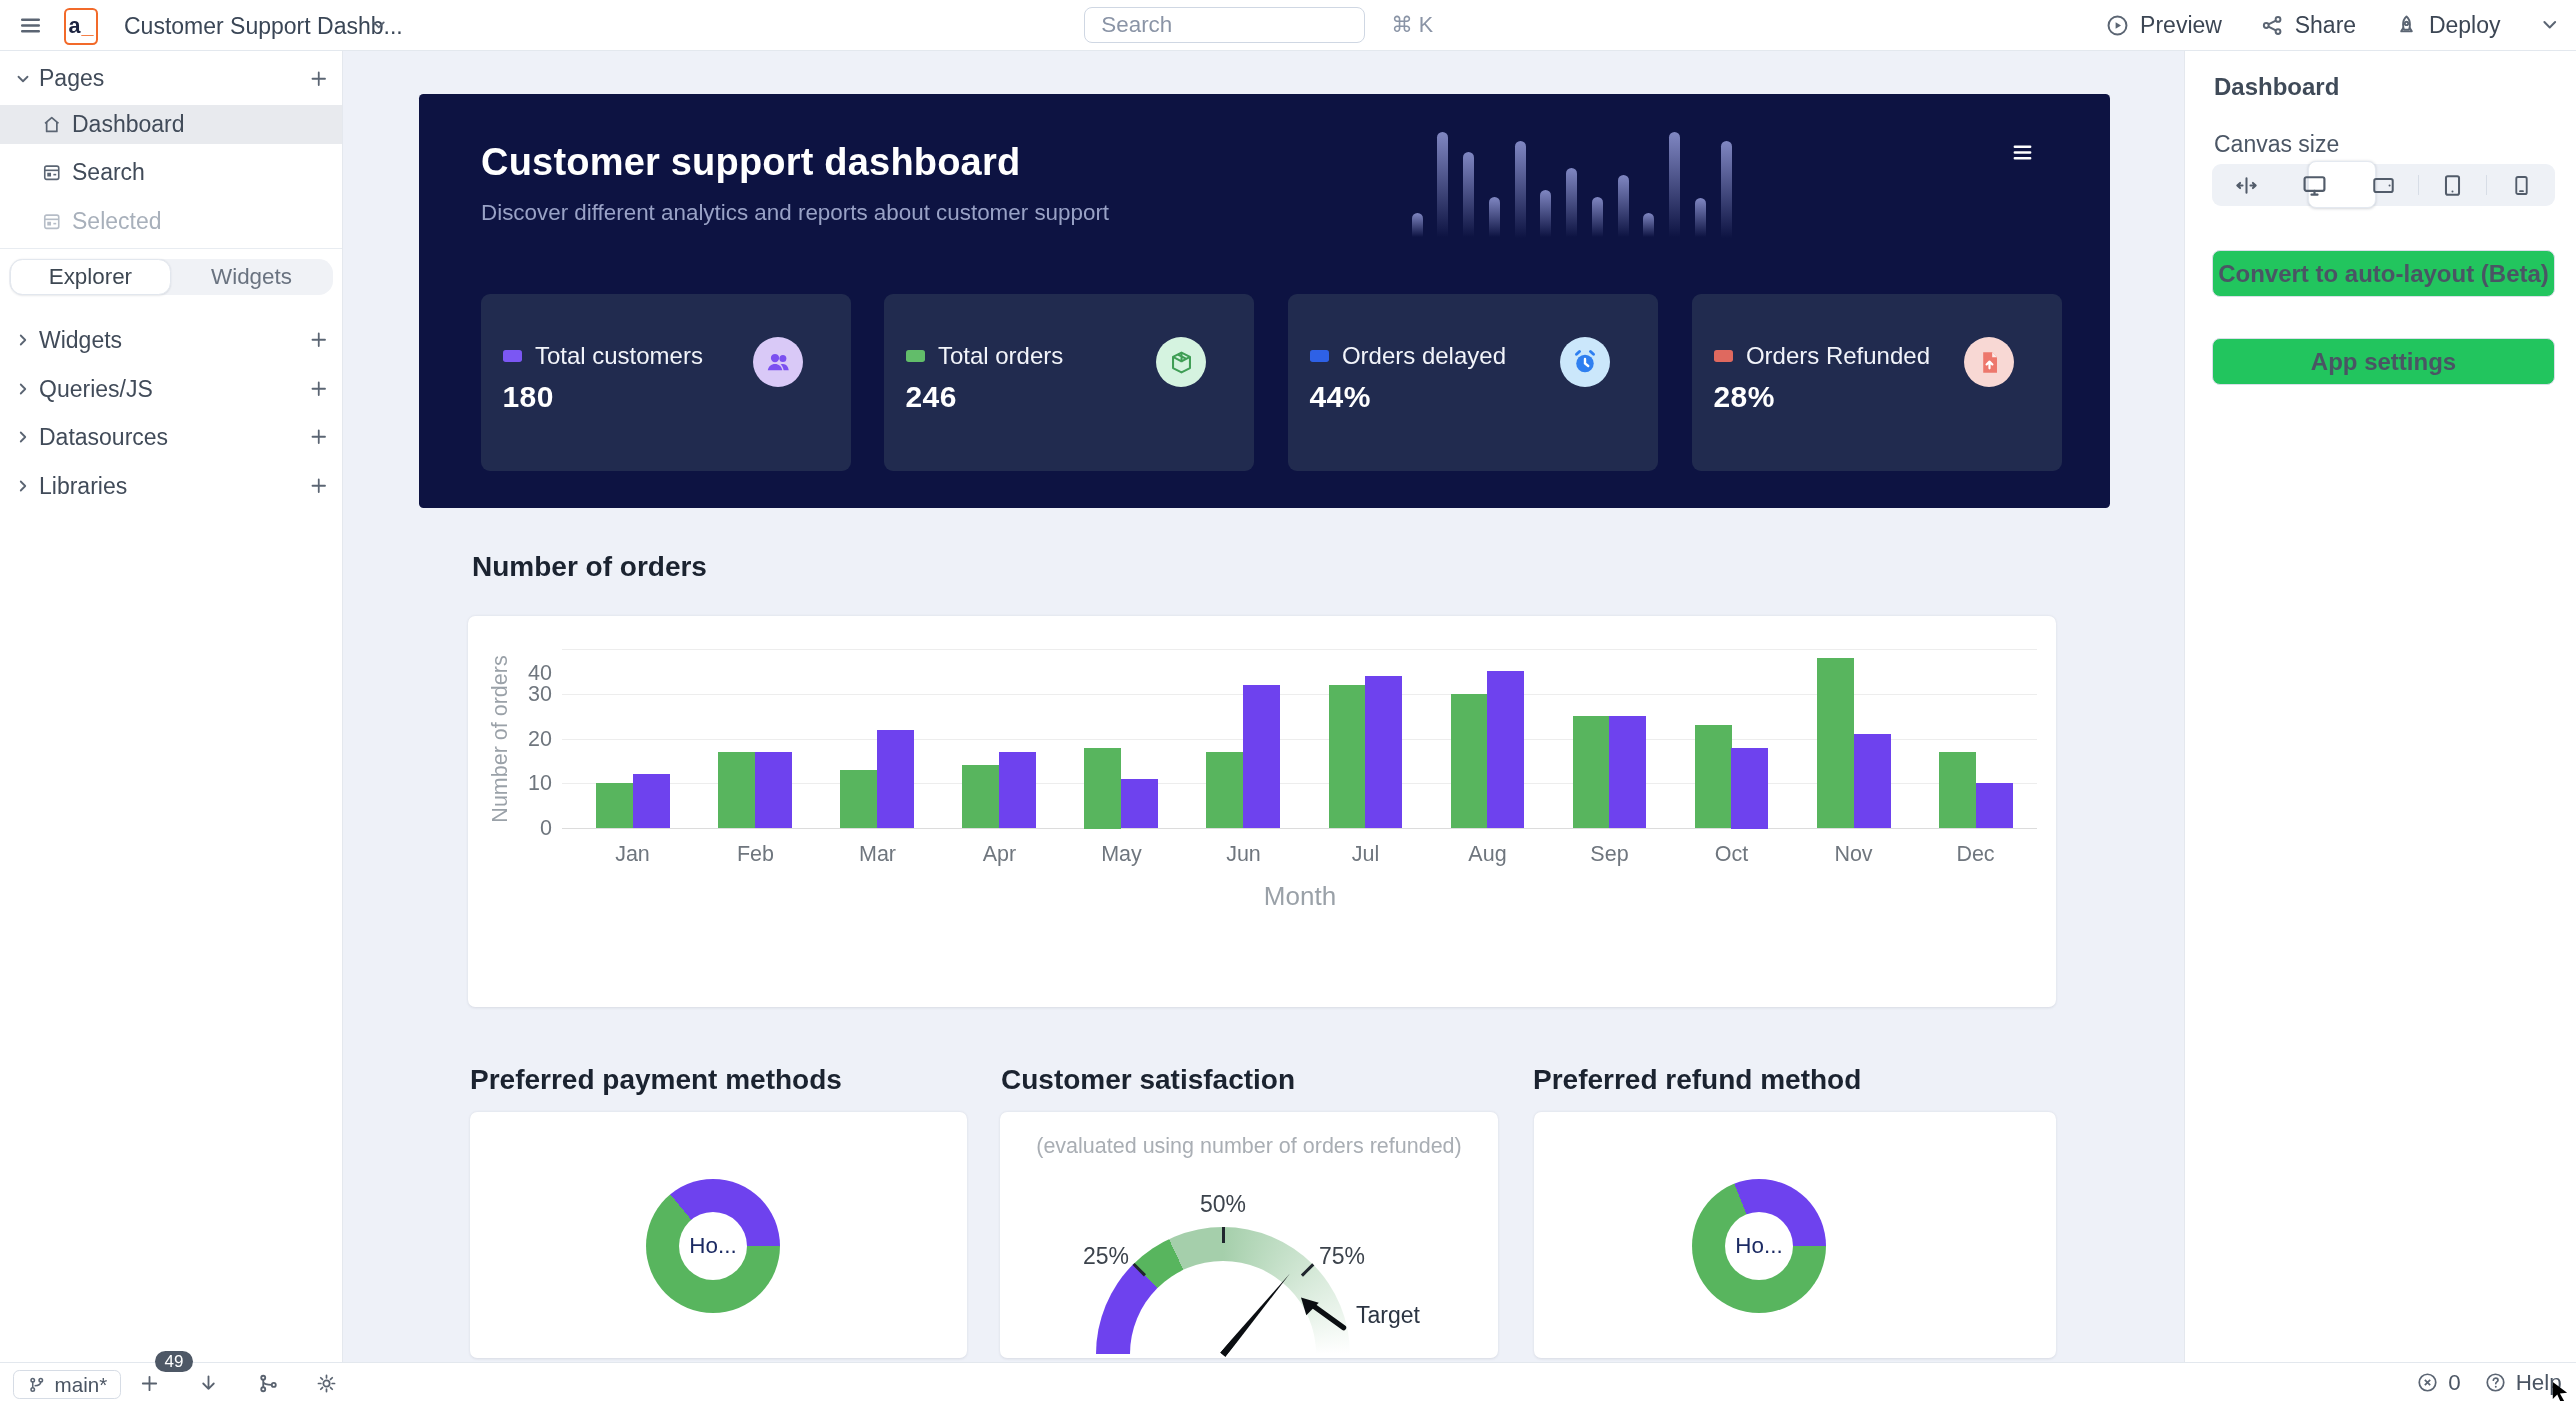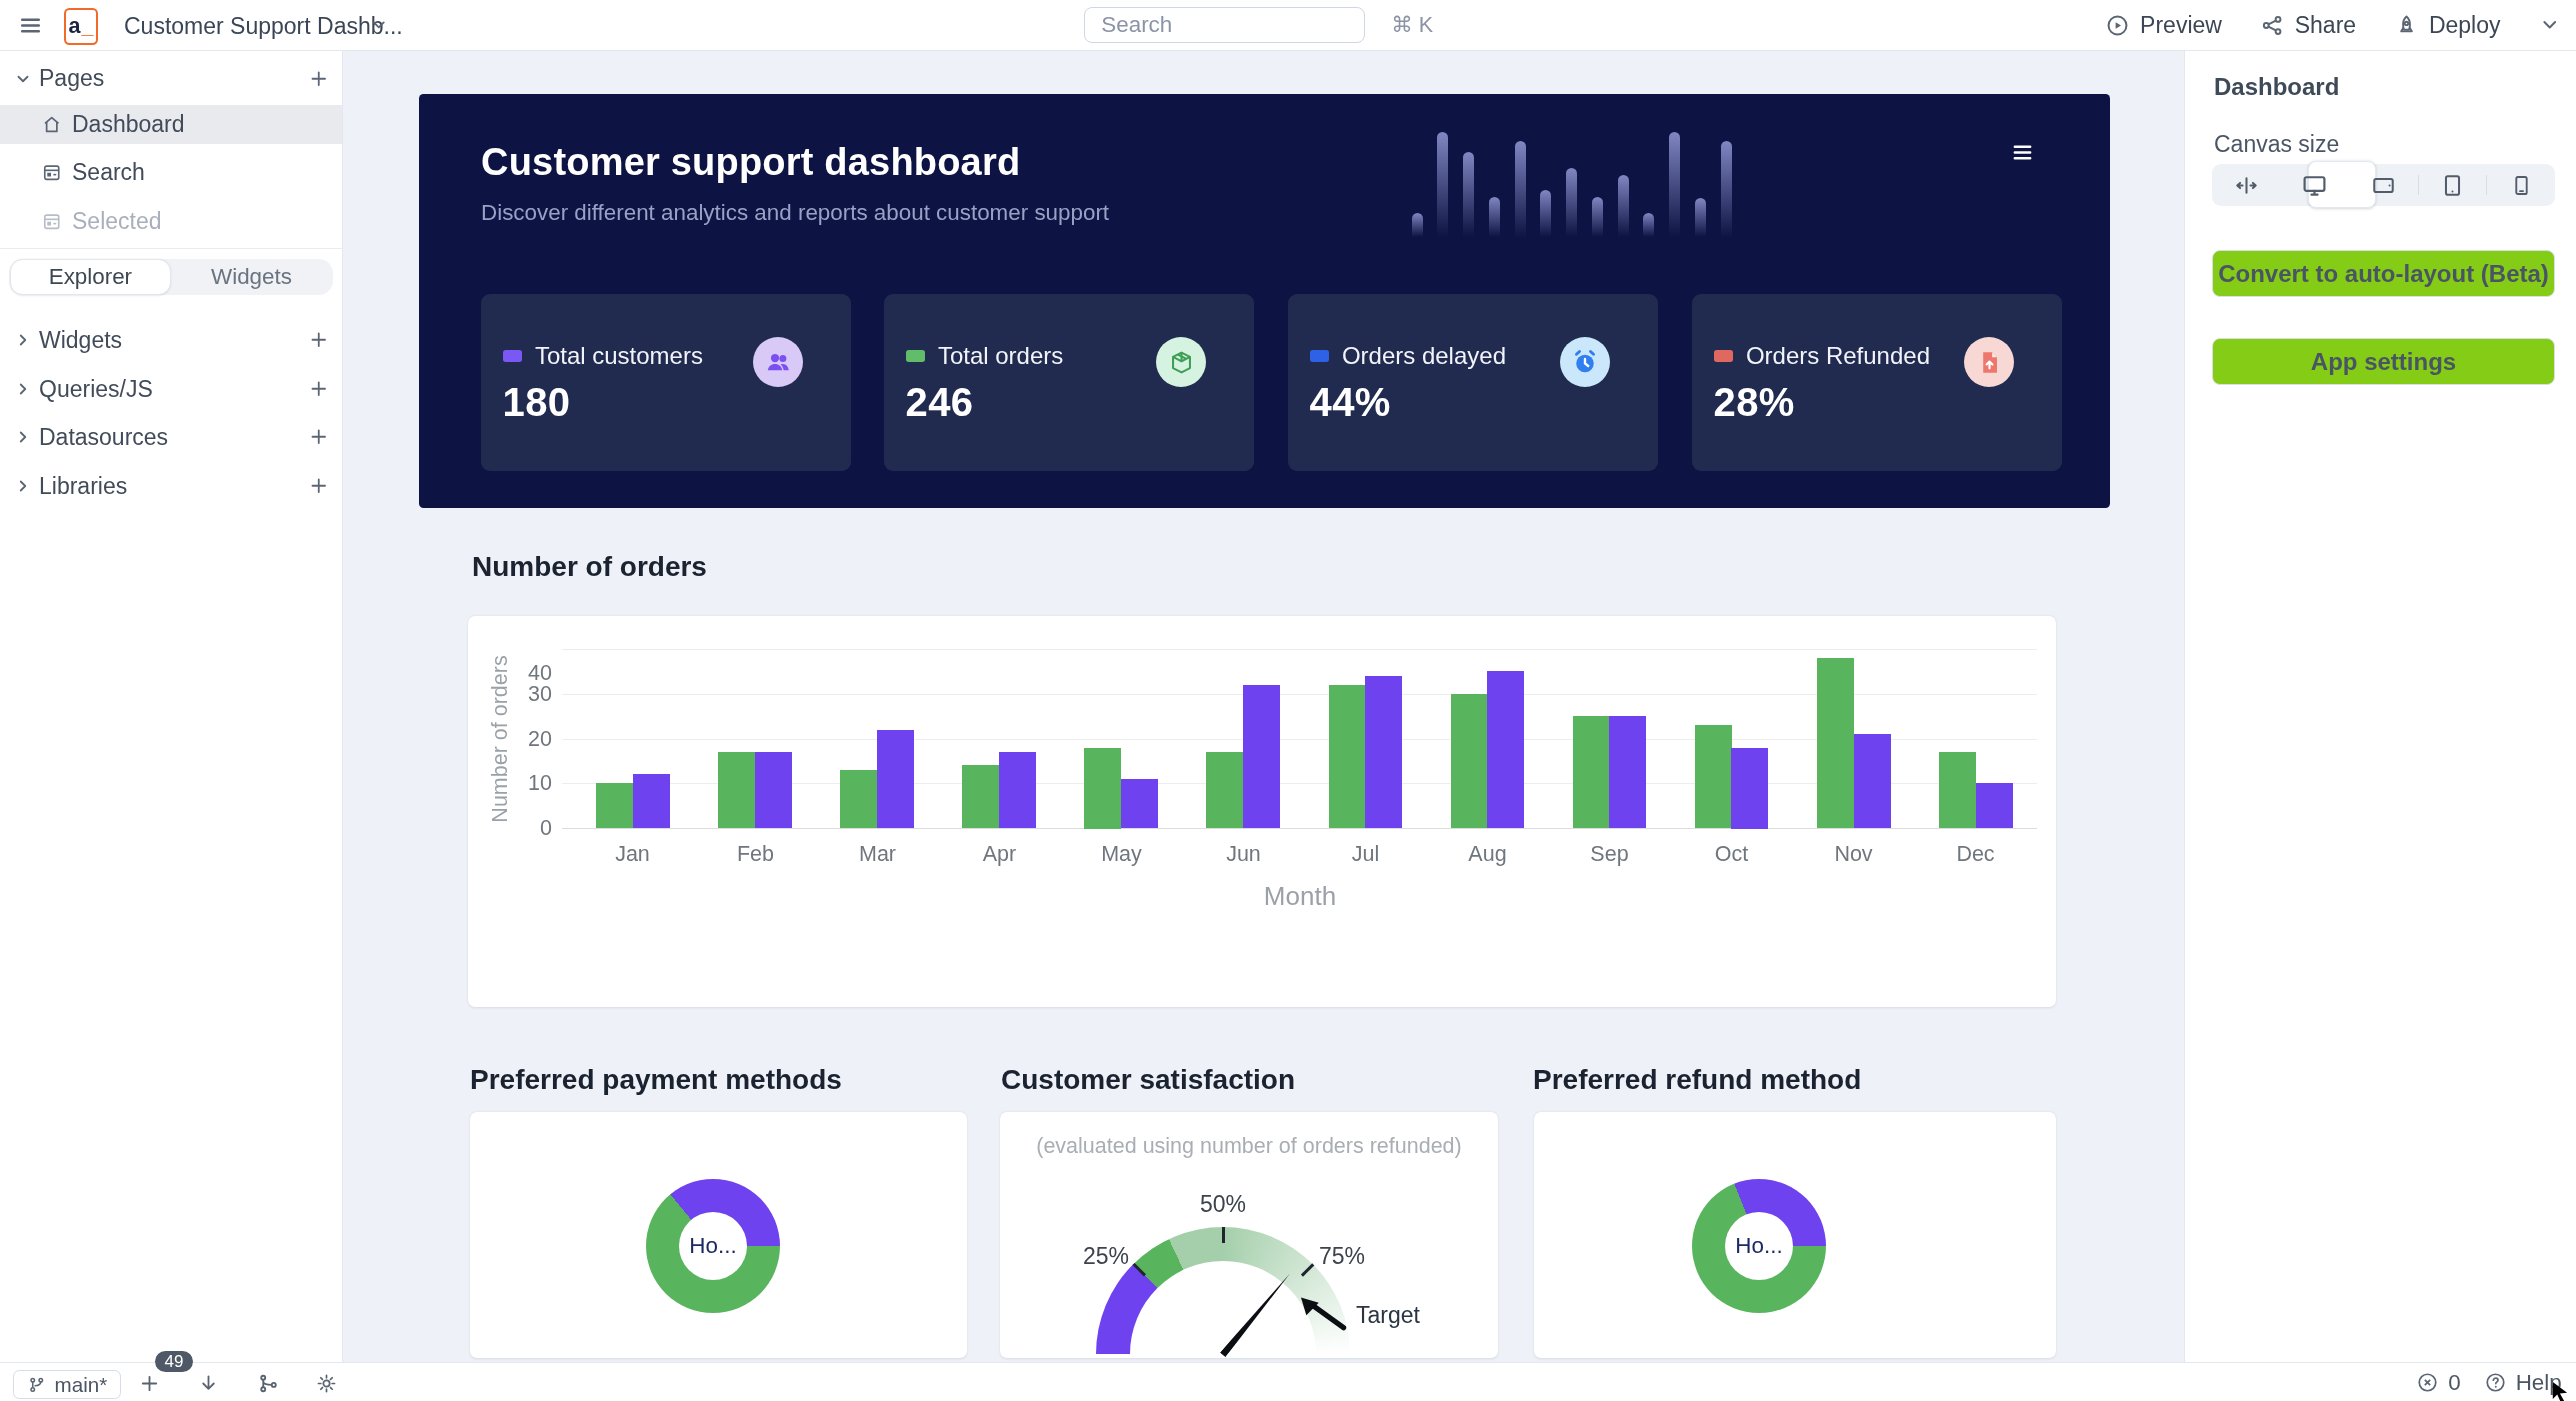--- a/index.html
+++ b/index.html
@@ -56,21 +56,21 @@
   #hero{position:absolute;left:77px;top:44px;width:1691px;height:414px;background:#0d1342;border-radius:4.5px;}
   #hero-title{position:absolute;left:62px;top:47px;font-size:38px;font-weight:bold;color:#ffffff;letter-spacing:0.2px;}
   #hero-sub{position:absolute;left:62px;top:106px;font-size:22.4px;color:#99a2c6;}
   #hero-menu{position:absolute;left:1590px;top:47px;width:27px;height:23px;cursor:pointer;color:#fff;}
   .deco-bar{position:absolute;width:10.7px;border-radius:6.3px 6.3px 0 0;
             background:linear-gradient(to bottom,rgba(134,141,201,.95),rgba(134,141,201,0));}
   .stat-card{position:absolute;top:200px;width:370px;height:177px;background:#212b4f;border-radius:9px;}
   .stat-label-row{position:absolute;left:21.5px;top:48px;display:flex;align-items:center;gap:13.4px;}
   .stat-swatch{width:19px;height:11.6px;border-radius:2.7px;}
   .stat-label{font-size:24px;color:#f2f4fa;}
-  .stat-value{position:absolute;left:21.5px;top:86px;font-size:40px;font-weight:bold;color:#fff;letter-spacing:0.4px;}
+  .stat-value{position:absolute;left:21.5px;top:86px;font-size:30px;font-weight:bold;color:#fff;letter-spacing:0.4px;}
   .stat-circle{position:absolute;left:272px;top:43px;width:50px;height:50px;border-radius:50%;display:flex;align-items:center;justify-content:center;}
 
   .section-title{position:absolute;font-size:28px;font-weight:bold;color:#1b2330;}
 
   .white-card{position:absolute;background:#fff;border-radius:7.2px;box-shadow:0 0.9px 2.7px rgba(20,30,50,.10);overflow:hidden;}
 
   
   #orders-card{left:126px;top:566px;width:1588px;height:391px;}
   .gridline{position:absolute;left:94px;width:1475px;height:0.9px;background:#ededed;}
   .gridline.zero{background:#dcdcdc;}
@@ -102,21 +102,21 @@
 
   
   #rpanel{position:absolute;left:2184px;top:50px;width:392px;height:1312px;background:#fff;border-left:0.9px solid #e4e8ee;z-index:10;}
   #rp-title{position:absolute;left:29px;top:23px;font-size:24px;font-weight:600;color:#3f4a58;}
   #rp-canvas-lbl{position:absolute;left:29px;top:81px;font-size:23px;color:#4b5665;}
   #size-group{position:absolute;left:27px;top:114px;width:343px;height:42px;background:#eef1f6;border-radius:9px;}
   #size-active{position:absolute;left:96px;top:-2.7px;width:68px;height:47px;background:#fff;border:0.9px solid #e4e9f0;border-radius:8px;
                box-shadow:0 0.9px 2.7px rgba(30,40,60,.18);box-sizing:border-box;}
   .size-icn{position:absolute;top:0;width:68px;height:42px;display:flex;align-items:center;justify-content:center;color:#525c6a;cursor:pointer;}
   .size-sep{position:absolute;top:10.7px;width:0.9px;height:20.6px;background:#d7dde6;}
-  .rp-btn{position:absolute;left:27px;width:343px;height:47px;border:0.9px solid #d9dfe8;border-radius:8px;background:#84cc16;
+  .rp-btn{position:absolute;left:27px;width:343px;height:47px;border:0.9px solid #d9dfe8;border-radius:8px;background:#22c55e;
           display:flex;align-items:center;justify-content:center;font-size:24px;font-weight:600;color:#4a5564;cursor:pointer;box-sizing:border-box;}
 
   
   #bottombar{position:absolute;left:0;top:1362px;width:2576px;height:39px;background:#fff;border-top:0.9px solid #e3e8ee;z-index:20;}
   #branch-btn{position:absolute;left:13.4px;top:7.2px;height:29px;padding:0 12.5px;border:0.9px solid #d6dce5;border-radius:6.3px;
               display:flex;align-items:center;gap:8px;font-size:20.6px;color:#4b5563;cursor:pointer;box-sizing:border-box;}
   .bb-icn{position:absolute;top:9px;width:23px;height:23px;cursor:pointer;color:#59626f;}
   #badge49{position:absolute;left:155px;top:-11.6px;min-width:38px;height:20.6px;background:#4e5866;border-radius:10.7px;color:#fff;
            font-size:17px;display:flex;align-items:center;justify-content:center;z-index:25;}
   #bb-right{position:absolute;right:14.3px;top:0;height:39px;display:flex;align-items:center;gap:23px;font-size:22.4px;color:#4b5563;}

